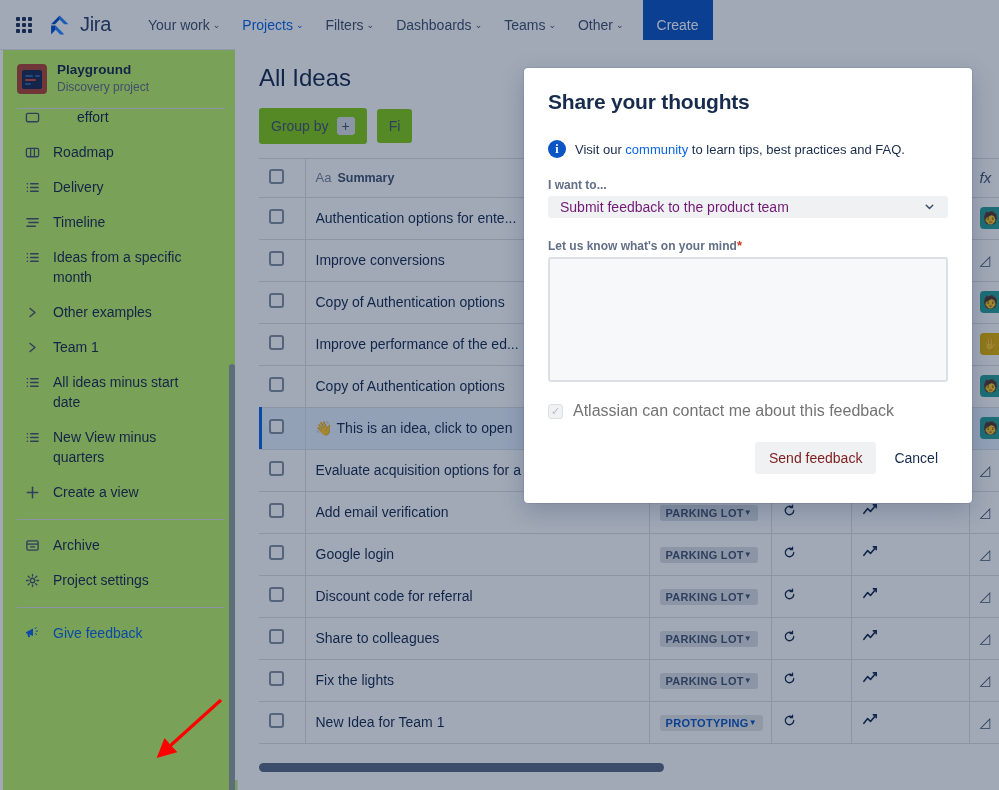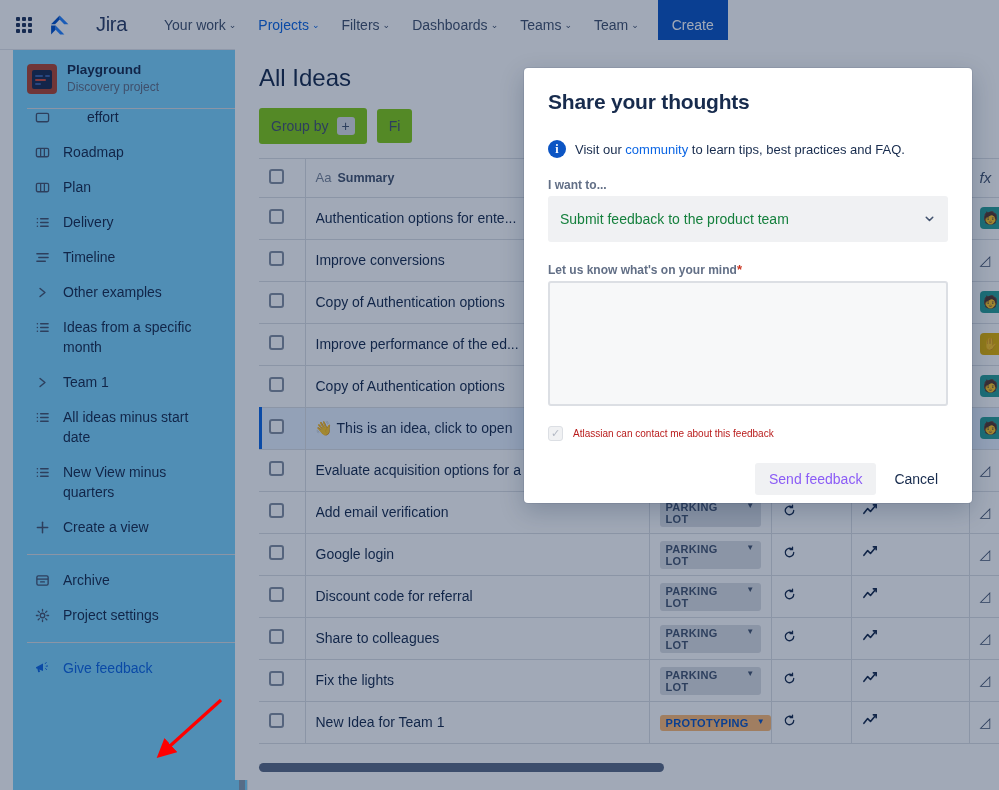--- a/index.html
+++ b/index.html
@@ -19,21 +19,21 @@
     position: absolute; top: 0; left: 0; width: 999px; height: 50px;
     background: #ffffff;
     display: flex; align-items: center;
     border-bottom: 1px solid #e4e6ea;
   }
   .appswitch { width: 32px; height: 32px; margin-left: 8px; display: flex;
     align-items: center; justify-content: center; border-radius: 3px; }
   .grid9 { width: 16px; height: 16px; display: grid; grid-template-columns: repeat(3,1fr);
     grid-template-rows: repeat(3,1fr); gap: 2px; }
   .grid9 i { background: #21355b; border-radius: 1px; display:block; }
-  .brand { display: flex; align-items: center; gap: 24px; margin-left: 8px; }
+  .brand { display: flex; align-items: center; gap: 8px; margin-left: 8px; }
   .brand-logo { width: 24px; height: 24px; position: relative; }
   .brand-name { font-size: 20px; color: #2c3e66; letter-spacing: -0.3px; font-weight: 400; }
 
   .nav-items { display: flex; align-items: center; margin-left: 26px; height: 50px; }
   .nav-item {
     display: flex; align-items: center; gap: 3px;
     padding: 0 11px; height: 50px; font-size: 14px; color: #42526e;
     cursor: pointer; position: relative; white-space: nowrap;
   }
   .nav-item.active { color: #0c66e4; }
@@ -43,22 +43,22 @@
   }
   .caret { font-size: 9px; line-height: 1; position: relative; top: 1px; }
   .create-btn {
     margin-left: 8px; background: #0c55c4; color: #fff;
     font-size: 14px; font-weight: 500; padding: 20px 14px; border-radius: 3px;
     border: none; cursor: pointer;
   }
 
   
   .sidebar {
-    position: absolute; top: 50px; left: 13px; width: 235px; height: 740px;
-    background: #7dd3fc; border-right: 1px solid #e4e6ea;
+    position: absolute; top: 50px; left: 3px; width: 235px; height: 740px;
+    background: #bef264; border-right: 1px solid #e4e6ea;
     overflow: hidden;
   }
   .proj-header { display: flex; align-items: center; gap: 10px; padding: 12px 12px 10px 14px; }
   .proj-avatar {
     width: 30px; height: 30px; border-radius: 4px; flex: none;
     background: #b04632; position: relative; overflow: hidden;
   }
   .proj-avatar .pa-in {
     position: absolute; left: 5px; top: 6px; width: 20px; height: 19px;
     background: #1b2b50; border-radius: 2px;
@@ -128,26 +128,26 @@
   .cb {
     width: 15px; height: 15px; border: 2px solid #8590a2; border-radius: 3px;
     background: #fff; display: inline-block; cursor: pointer;
   }
   .sum-cell { white-space: nowrap; overflow: hidden; text-overflow: ellipsis; }
   .row-sel { position: relative; background: #e9f2ff; }
   .row-sel td:first-child:before {
     content:''; position:absolute; left:0; top:0; bottom:0; width:3px; background:#0c66e4;
   }
   .badge {
-    display: inline-flex; align-items: flex-start; gap: 8px;
+    display: inline-flex; align-items: center; gap: 0;
     font-size: 11px; font-weight: 700; letter-spacing: .3px;
     padding: 2px 6px; border-radius: 3px; cursor: pointer;
   }
   .badge.parking { background:#dcdfe4; color:#44546f; }
-  .badge.proto { background:#fdba74; color:#0c55c4; }
+  .badge.proto { background:#e5e5e5; color:#0c55c4; }
   .icon-cell { color:#5e6c84; font-size: 15px; }
   .fx-chip { width: 22px; height: 22px; border-radius: 4px; display:inline-flex;
      align-items:center; justify-content:center; font-size: 12px; }
   .fx-green { background: #2aa198; }
   .fx-orange { background: #e2b203; }
   .fx-plain { color:#44546f; font-size: 14px; }
 
   .hscroll {
     position: absolute; left: 259px; bottom: 8px; width: 405px; height: 9px;
     background: #5d6b86; border-radius: 5px;
@@ -170,40 +170,40 @@
     font-size: 12px; font-weight: 700; display:flex; align-items:center;
     justify-content:center; flex: none; font-family:"Liberation Serif", serif;
   }
   .info-text { font-size: 13px; color: #172b4d; }
   .info-text a { color: #0c66e4; text-decoration: none; cursor: pointer; }
   .field-label {
     font-size: 12px; font-weight: 700; color: #626f86; margin-top: 20px; margin-bottom: 4px;
   }
   .req { color: #ca3521; font-size: 13px; }
   .select-box {
-    height: 46px; background: #f0f1f3; border: 2px solid transparent; border-radius: 3px;
+    height: 22px; background: #f0f1f3; border: 2px solid transparent; border-radius: 3px;
     display: flex; align-items: center; justify-content: space-between;
-    padding: 0 10px; font-size: 14px; color: #15803d; cursor: pointer;
+    padding: 0 10px; font-size: 14px; color: #701a75; cursor: pointer;
   }
   .sel-caret { color:#42526e; font-size: 11px; }
   .textarea-box {
     height: 125px; background: #f7f8f9; border: 2px solid #dcdfe4; border-radius: 3px;
     margin-top: 2px; cursor: text;
   }
   .chk-row { display:flex; align-items:center; gap: 10px; margin-top: 20px; }
   .chk {
     width: 15px; height: 15px; border-radius: 3px; background:#f0f1f3;
     border: 1px solid #dcdfe4; display:flex; align-items:center; justify-content:center;
     color:#b3b9c4; font-size: 11px; cursor:pointer;
   }
-  .chk-label { font-size: 10px; color: #b91c1c; text-align: right; }
+  .chk-label { font-size: 16px; color: #737373; text-align: right; }
   .modal-actions { display:flex; align-items:center; justify-content: flex-end;
     gap: 8px; margin-top: 22px; }
   .btn-disabled {
-    background: #f0f1f3; color:#8b5cf6; font-size: 14px; font-weight: 500;
+    background: #f0f1f3; color:#7f1d1d; font-size: 14px; font-weight: 500;
     padding: 8px 14px; border-radius: 3px; border:none; cursor: default;
   }
   .btn-link {
     background: transparent; color:#172b4d; font-size: 14px; font-weight: 500;
     padding: 8px 10px; border-radius: 3px; border:none; cursor: pointer;
   }
 
   
   .arrow-svg { position: absolute; left: 150px; top: 695px; pointer-events: none; }
 </style>
@@ -255,21 +255,21 @@
         </div>
         <div class="nav-item">
           <span>Dashboards</span>
           <span class="caret">⌄</span>
         </div>
         <div class="nav-item">
           <span>Teams</span>
           <span class="caret">⌄</span>
         </div>
         <div class="nav-item">
-          <span>Team</span>
+          <span>Other</span>
           <span class="caret">⌄</span>
         </div>
         <button class="create-btn">Create</button>
       </div>
     </div>
 
     <div class="sidebar">
       <div class="proj-header">
         <span class="proj-avatar">
           <span class="pa-in"></span>
@@ -300,30 +300,20 @@
           <span class="ico">
             <svg width="15" height="15" viewBox="0 0 16 16">
                 <rect x="1.5" y="3.5" width="13" height="9" rx="1.5" fill="none" stroke="currentColor" stroke-width="1.4"></rect>
                 <line x1="6" y1="3.5" x2="6" y2="12.5" stroke="currentColor" stroke-width="1.4"></line>
                 <line x1="10" y1="3.5" x2="10" y2="12.5" stroke="currentColor" stroke-width="1.4"></line>
               </svg>
           </span>
           <span class="side-label">Roadmap</span>
         </div>
 
-        <div class="side-item">
-          <span class="ico">
-            <svg width="15" height="15" viewBox="0 0 16 16">
-                <rect x="1.5" y="3.5" width="13" height="9" rx="1.5" fill="none" stroke="currentColor" stroke-width="1.4"></rect>
-                <line x1="6" y1="3.5" x2="6" y2="12.5" stroke="currentColor" stroke-width="1.4"></line>
-                <line x1="10" y1="3.5" x2="10" y2="12.5" stroke="currentColor" stroke-width="1.4"></line>
-              </svg>
-          </span>
-          <span class="side-label">Plan</span>
-        </div>
 
         <div class="side-item">
           <span class="ico">
             <svg width="15" height="15" viewBox="0 0 16 16" stroke="currentColor" stroke-width="1.5" stroke-linecap="round">
                 <line x1="6" y1="4" x2="14" y2="4"></line>
                 <line x1="6" y1="8" x2="14" y2="8"></line>
                 <line x1="6" y1="12" x2="14" y2="12"></line>
                 <line x1="2.5" y1="4" x2="2.6" y2="4"></line>
                 <line x1="2.5" y1="8" x2="2.6" y2="8"></line>
                 <line x1="2.5" y1="12" x2="2.6" y2="12"></line>
@@ -338,39 +328,39 @@
                 <line x1="2" y1="4" x2="14" y2="4"></line>
                 <line x1="4" y1="8" x2="14" y2="8"></line>
                 <line x1="2" y1="12" x2="11" y2="12"></line>
               </svg>
           </span>
           <span class="side-label">Timeline</span>
         </div>
 
         <div class="side-item">
           <span class="ico">
-            <svg width="13" height="13" viewBox="0 0 16 16" fill="none" stroke="currentColor" stroke-width="1.8" stroke-linecap="round" stroke-linejoin="round">
-                <polyline points="5,3 11,8 5,13"></polyline>
-              </svg>
-          </span>
-          <span class="side-label">Other examples</span>
-        </div>
-
-        <div class="side-item">
-          <span class="ico">
             <svg width="15" height="15" viewBox="0 0 16 16" stroke="currentColor" stroke-width="1.5" stroke-linecap="round">
                 <line x1="6" y1="4" x2="14" y2="4"></line>
                 <line x1="6" y1="8" x2="14" y2="8"></line>
                 <line x1="6" y1="12" x2="14" y2="12"></line>
                 <line x1="2.5" y1="4" x2="2.6" y2="4"></line>
                 <line x1="2.5" y1="8" x2="2.6" y2="8"></line>
                 <line x1="2.5" y1="12" x2="2.6" y2="12"></line>
               </svg>
           </span>
           <span class="side-label" style="max-width:150px;">Ideas from a specific month</span>
+        </div>
+
+        <div class="side-item">
+          <span class="ico">
+            <svg width="13" height="13" viewBox="0 0 16 16" fill="none" stroke="currentColor" stroke-width="1.8" stroke-linecap="round" stroke-linejoin="round">
+                <polyline points="5,3 11,8 5,13"></polyline>
+              </svg>
+          </span>
+          <span class="side-label">Other examples</span>
         </div>
 
         <div class="side-item">
           <span class="ico">
             <svg width="13" height="13" viewBox="0 0 16 16" fill="none" stroke="currentColor" stroke-width="1.8" stroke-linecap="round" stroke-linejoin="round">
                 <polyline points="5,3 11,8 5,13"></polyline>
               </svg>
           </span>
           <span class="side-label">Team 1</span>
         </div>

